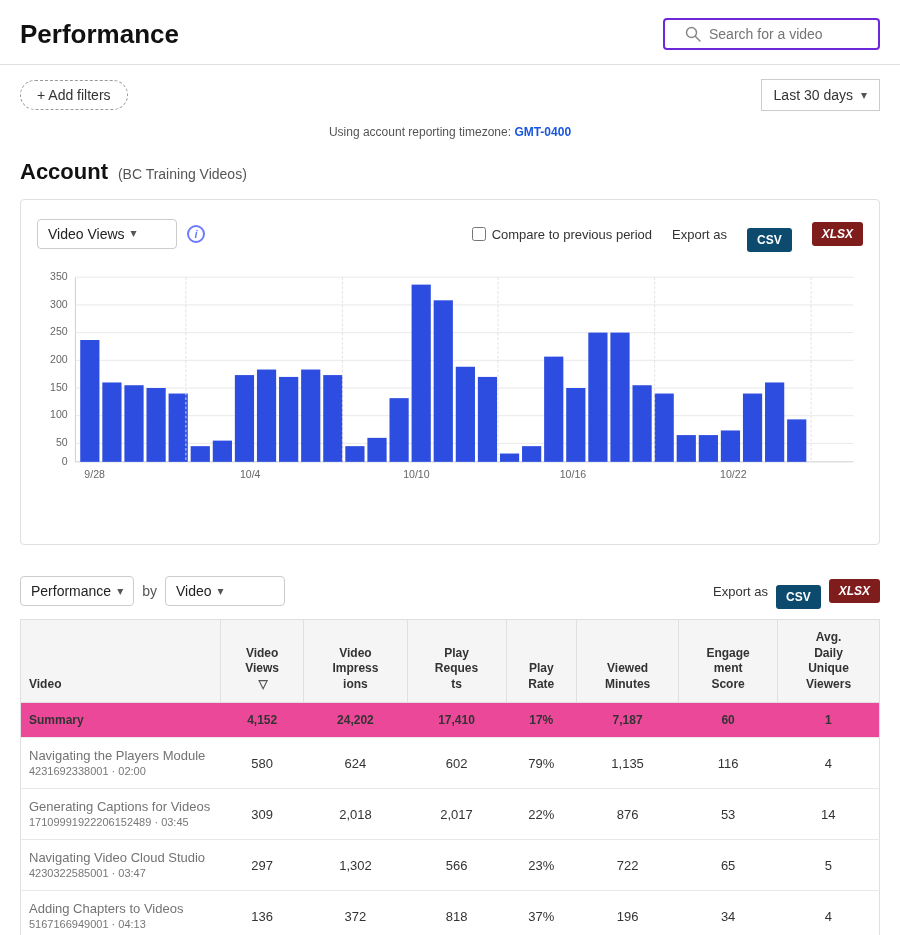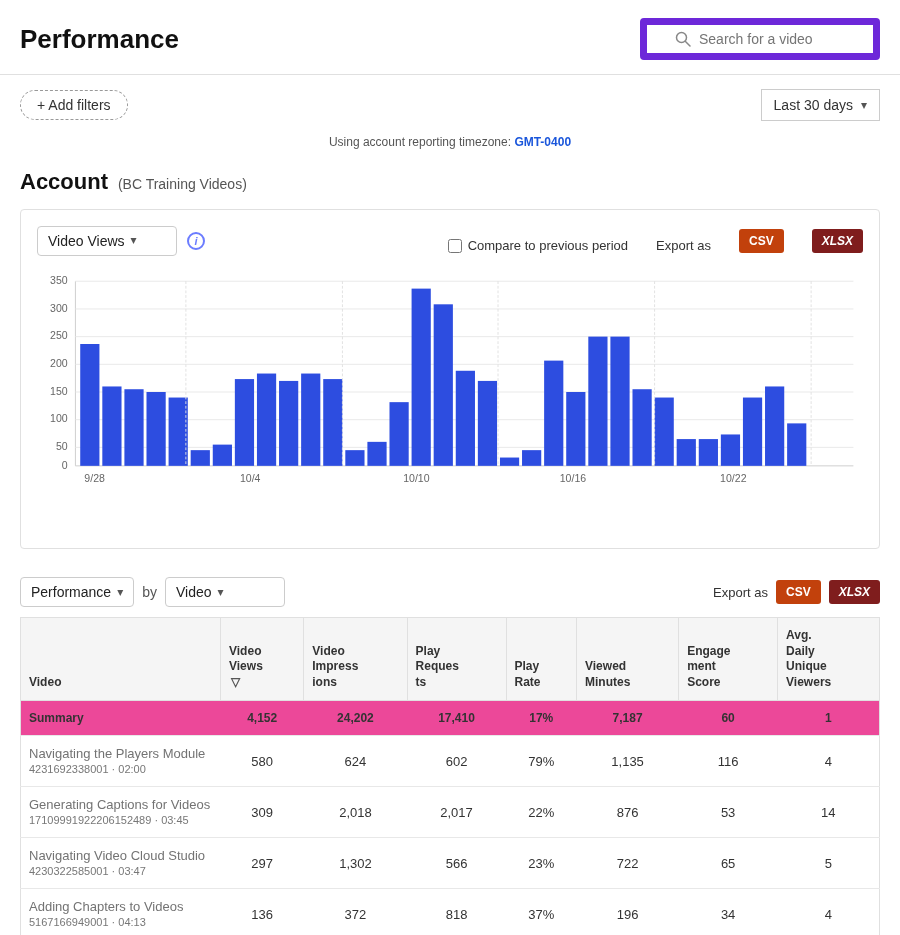--- a/index.html
+++ b/index.html
@@ -1,21 +1,21 @@
 <!DOCTYPE html>
 <html><head>
   <meta charset="utf-8">
   <style>
     * { box-sizing: border-box; margin: 0; padding: 0; }
     body { font-family: -apple-system, BlinkMacSystemFont, 'Segoe UI', sans-serif; background: #fff; color: #222; font-size: 14px; }
 
     
     .header { display: flex; align-items: center; justify-content: space-between; padding: 18px 20px 14px 20px; border-bottom: 1px solid #e0e0e0; }
     .header-title { font-size: 26px; font-weight: 700; color: #111; }
-    .search-box { display: flex; align-items: center; border: 7px solid #6d28d9; border-radius: 4px; padding: 6px 28px; width: 240px; gap: 8px; }
+    .search-box { display: flex; align-items: center; border: 2px solid #6d28d9; border-radius: 4px; padding: 6px 20px; width: 217px; gap: 8px; }
     .search-icon-svg { color: #888; flex-shrink: 0; }
     .search-input { border: none; outline: none; font-size: 14px; color: #555; background: transparent; width: 100%; }
 
     
     .toolbar { display: flex; align-items: center; justify-content: space-between; padding: 14px 20px; }
     .add-filters-btn { border: 1px dashed #999; border-radius: 20px; padding: 6px 16px; background: #fff; cursor: pointer; font-size: 14px; color: #333; display: flex; align-items: center; gap: 6px; }
     .date-dropdown { display: flex; align-items: center; border: 1px solid #ccc; border-radius: 0; padding: 7px 12px; background: #fff; cursor: pointer; gap: 8px; font-size: 14px; color: #333; }
 
     
     .timezone-row { text-align: center; padding: 0 20px 10px 20px; font-size: 12px; color: #555; }
@@ -25,44 +25,44 @@
     .account-section { padding: 10px 20px 0 20px; }
     .account-title { font-size: 22px; font-weight: 700; color: #111; }
     .account-subtitle { font-size: 14px; font-weight: 400; color: #555; margin-left: 6px; }
 
     
     .chart-card { margin: 14px 20px; border: 1px solid #e0e0e0; border-radius: 4px; padding: 16px; }
     .chart-toolbar { display: flex; align-items: center; justify-content: space-between; margin-bottom: 16px; }
     .chart-toolbar-left { display: flex; align-items: center; gap: 10px; }
     .metric-dropdown { display: flex; align-items: flex-start; border: 1px solid #ccc; border-radius: 4px; padding: 6px 10px; background: #fff; cursor: pointer; gap: 6px; font-size: 14px; min-width: 140px; }
     .info-icon { width: 18px; height: 18px; border-radius: 50%; border: 2px solid #6b7cff; display: flex; align-items: center; justify-content: center; font-size: 11px; color: #6b7cff; cursor: pointer; font-style: italic; font-weight: 700; }
-    .chart-toolbar-right { display: flex; align-items: flex-end; gap: 28px; }
+    .chart-toolbar-right { display: flex; align-items: center; gap: 20px; }
     .compare-label { display: flex; align-items: center; gap: 6px; font-size: 13px; color: #333; cursor: pointer; }
     .compare-checkbox { width: 14px; height: 14px; border: 1px solid #aaa; background: #fff; }
     .export-label { font-size: 13px; color: #333; }
     .export-btn { padding: 5px 10px; border: none; border-radius: 3px; font-size: 12px; font-weight: 600; cursor: pointer; color: #fff; }
-    .btn-csv { background: #c2410c; }
+    .btn-csv { background: #0c4a6e; margin-top: 12px; }
     .btn-xlsx { background: #7f1d1d; font-style: italic; }
 
     
     .bar-chart-container { position: relative; height: 260px; }
 
     
     .table-section { margin: 0 20px; }
     .table-toolbar { display: flex; align-items: center; justify-content: space-between; padding: 14px 0 10px 0; }
     .table-toolbar-left { display: flex; align-items: center; gap: 8px; }
     .perf-dropdown { display: flex; align-items: center; border: 1px solid #ccc; border-radius: 4px; padding: 6px 10px; background: #fff; cursor: pointer; gap: 6px; font-size: 14px; }
     .by-label { font-size: 14px; color: #555; }
     .video-dropdown { display: flex; align-items: center; border: 1px solid #ccc; border-radius: 4px; padding: 6px 10px; background: #fff; cursor: pointer; gap: 6px; font-size: 14px; min-width: 120px; }
     .table-toolbar-right { display: flex; align-items: center; gap: 8px; }
 
     
     .data-table { width: 100%; border-collapse: collapse; border: 1px solid #e0e0e0; }
     .data-table thead tr { background: #f5f5f5; }
-    .data-table th { padding: 10px 8px; font-size: 12px; font-weight: 600; color: #333; text-align: left; border: 1px solid #e0e0e0; vertical-align: bottom; line-height: 1.3; }
+    .data-table th { padding: 10px 8px; font-size: 12px; font-weight: 600; color: #333; text-align: center; border: 1px solid #e0e0e0; vertical-align: bottom; line-height: 1.3; }
     .data-table th.video-col { text-align: left; width: 200px; }
     .data-table td { padding: 10px 8px; text-align: center; border-bottom: 1px solid #e8e8e8; font-size: 13px; color: #333; }
     .data-table td.video-cell { text-align: left; }
     .video-link { color: #737373; text-decoration: none; font-size: 13px; font-weight: 400; display: block; }
     .video-id { font-size: 11px; color: #777; }
     .summary-row td { font-weight: 700; font-size: 12px; background: #ec4899; }
     .sort-arrow { display: inline-block; margin-left: 2px; color: #555; }
     .chevron { font-size: 12px; color: #555; }
   </style>
 </head>

